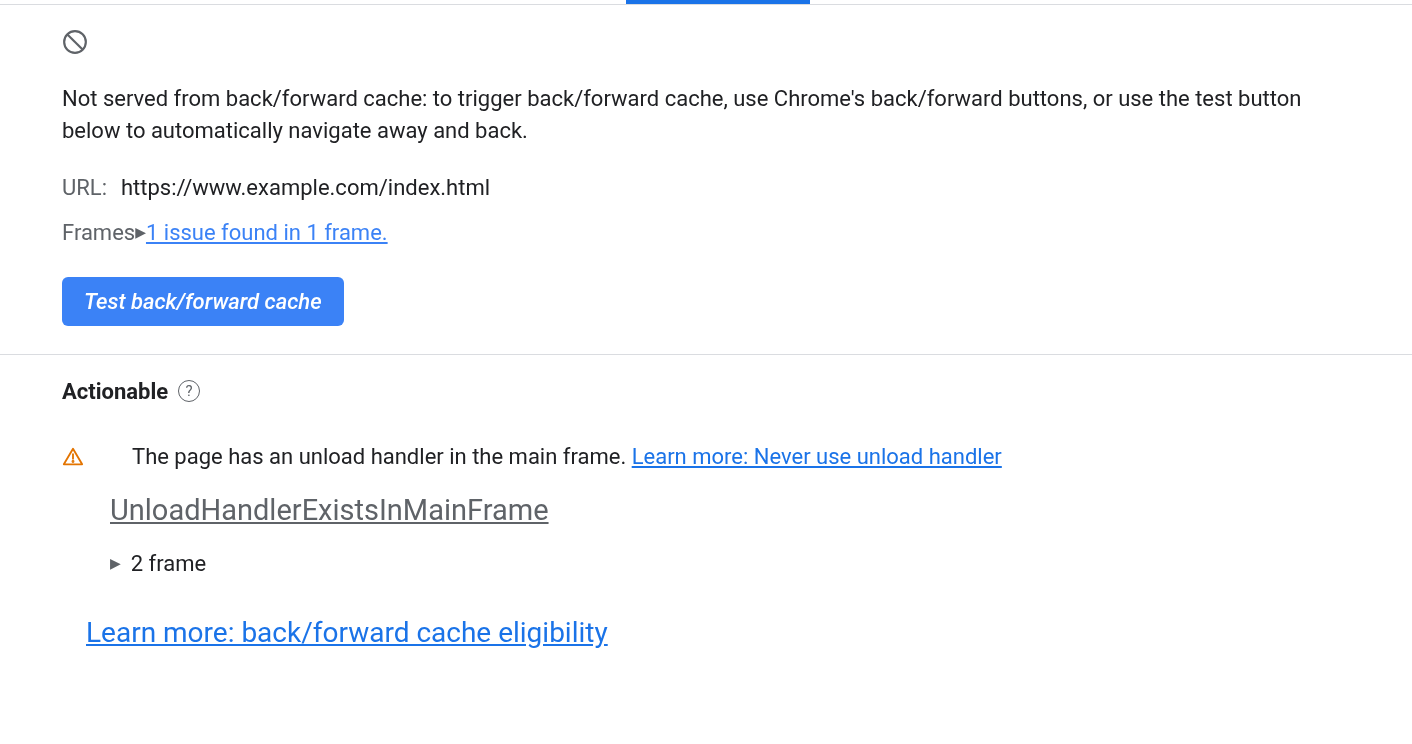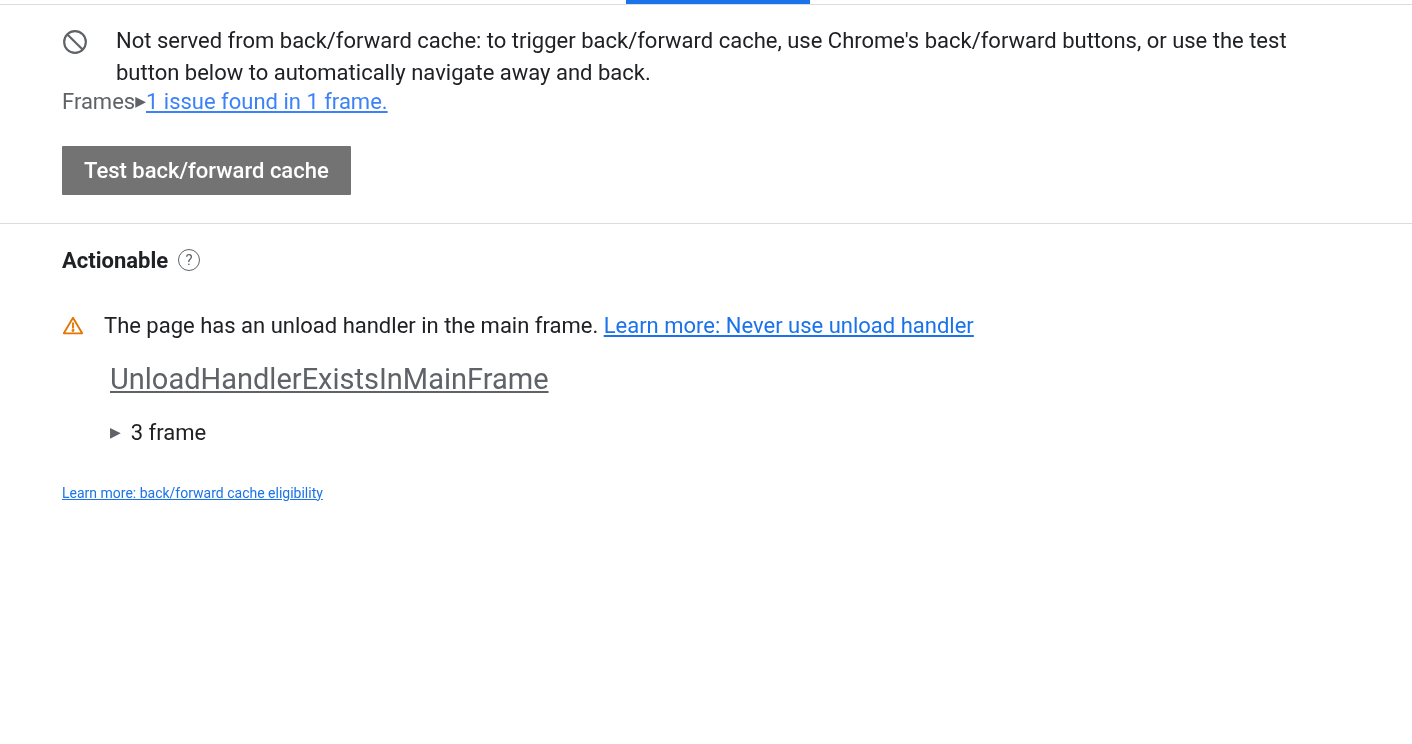--- a/index.html
+++ b/index.html
@@ -40,20 +40,22 @@
       color: #202124;
     }
     .content-section {
       padding: 20px 62px 28px 62px;
       border-bottom: 1px solid #dadce0;
     }
     .info-row {
       display: flex;
       align-items: flex-start;
       gap: 28px;
+      margin-bottom: 28px;
+      flex-direction: column;
     }
     .info-row .icon-wrap {
       flex-shrink: 0;
       padding-top: 4px;
     }
     .info-text {
       font-size: 22px;
       line-height: 1.45;
       color: #202124;
     }
@@ -83,29 +85,30 @@
       color: #5f6368;
       font-size: 14px;
       user-select: none;
       cursor: pointer;
     }
     .frames-summary {
       color: #3b82f6;
       text-decoration: underline;
     }
     .primary-button {
-      background: #737373;
+      background: #3b82f6;
       color: #fff;
       border: none;
-      border-radius: 1px;
+      border-radius: 6px;
       padding: 12px 22px;
       font-size: 22px;
       font-weight: 500;
       cursor: pointer;
       font-family: inherit;
+      font-style: italic;
     }
     .actionable-section {
       padding: 24px 62px 40px 62px;
     }
     .section-heading {
       display: flex;
       align-items: center;
       gap: 10px;
       margin-bottom: 40px;
     }
@@ -133,20 +136,21 @@
       gap: 20px;
       margin-bottom: 24px;
       font-size: 22px;
     }
     .issue-icon-wrap {
       flex-shrink: 0;
       padding-top: 2px;
     }
     .issue-text {
       color: #202124;
+      margin-left: 28px;
     }
     .link {
       color: #1a73e8;
       text-decoration: underline;
       cursor: pointer;
     }
     .issue-detail {
       margin-left: 48px;
       color: #5f6368;
       font-size: 29px;
@@ -156,21 +160,22 @@
     .frame-disclosure {
       margin-left: 48px;
       display: flex;
       align-items: center;
       gap: 10px;
       font-size: 22px;
       color: #202124;
       margin-bottom: 40px;
     }
     .bottom-link {
-      font-size: 14px;
+      font-size: 28px;
+      margin-left: 24px;
     }
     svg {
       display: block;
     }
   </style>
 </head>
 <body>
 
 <div class="tab-indicator"></div>
 
@@ -180,20 +185,24 @@
     <div class="info-row">
       <span class="icon-wrap">
         <svg width="26" height="26" viewBox="0 0 24 24" fill="none" stroke="#5f6368" stroke-width="2">
           <circle cx="12" cy="12" r="10"></circle>
           <line x1="5" y1="5" x2="19" y2="19"></line>
         </svg>
       </span>
       <span class="info-text">Not served from back/forward cache: to trigger back/forward cache, use Chrome's back/forward buttons, or use the test button below to automatically navigate away and back.</span>
     </div>
 
+    <div class="meta-row">
+      <span class="meta-label">URL:</span>
+      <span class="meta-value">https://www.example.com/index.html</span>
+    </div>
 
     <div class="frames-row">
       <span class="frames-label">Frames</span>
       <span class="disclosure-triangle">▶</span>
       <span class="frames-summary">1 issue found in 1 frame.</span>
     </div>
 
     <button class="primary-button">Test back/forward cache</button>
   </div>
 
@@ -213,20 +222,20 @@
       </span>
       <span class="issue-text">
         <span>The page has an unload handler in the main frame. </span><a class="link">Learn more: Never use unload handler</a>
       </span>
     </div>
 
     <div class="issue-detail">UnloadHandlerExistsInMainFrame</div>
 
     <div class="frame-disclosure">
       <span class="disclosure-triangle">▶</span>
-      <span>3 frame</span>
+      <span>2 frame</span>
     </div>
 
     <div class="bottom-link">
       <a class="link">Learn more: back/forward cache eligibility</a>
     </div>
   </div>
 </div>
 
 </body></html>

